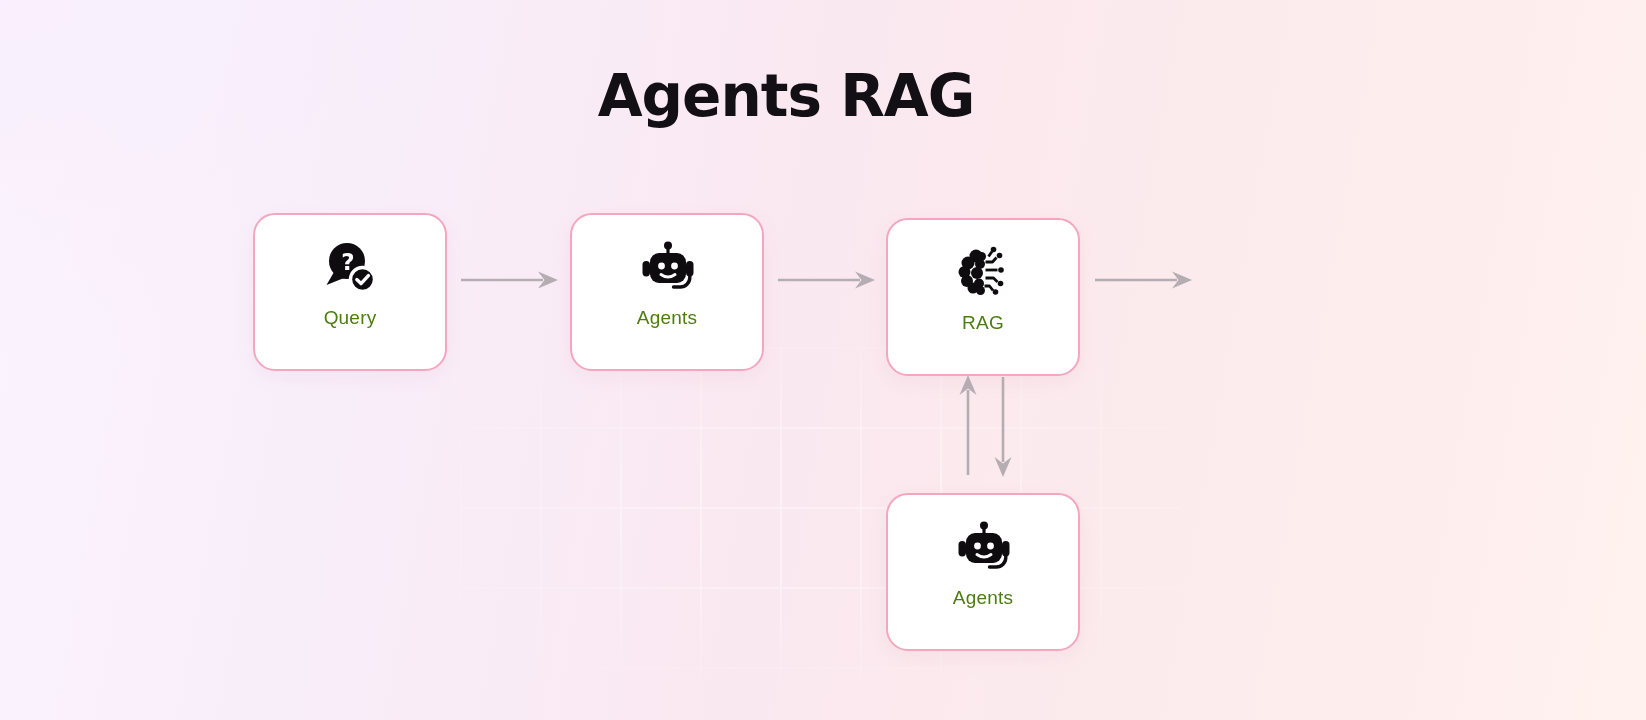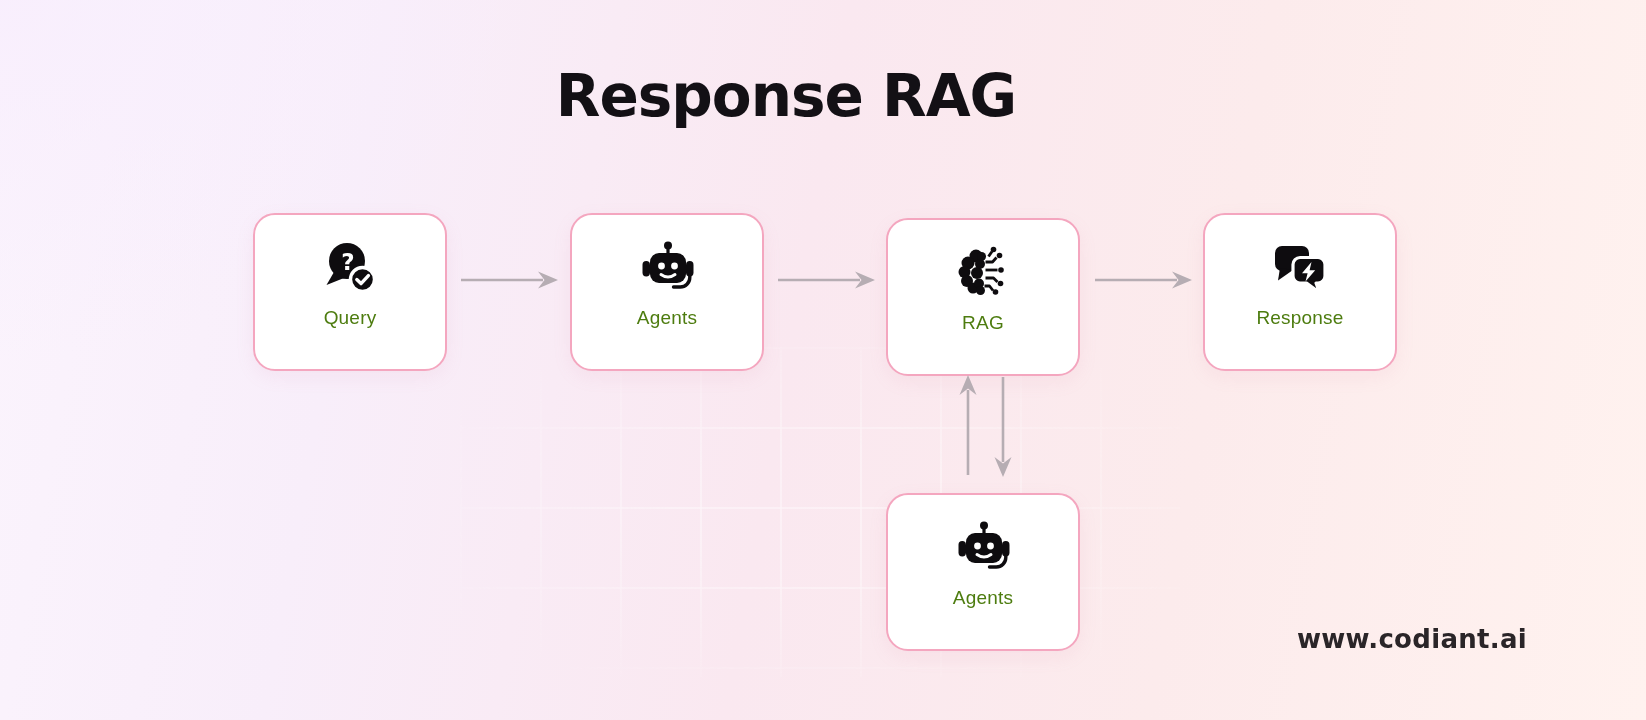--- a/index.html
+++ b/index.html
@@ -91,21 +91,21 @@
     z-index: 2;
   }
 </style>
 </head>
 <body>
 
 <div class="stage">
 
   <div class="grid-overlay"></div>
 
-  <h1 class="title">Response RAG</h1>
+  <h1 class="title">Agents RAG</h1>
 
   <div class="node node-query">
     <span class="icon">
       <svg viewBox="0 0 64 64" width="64" height="64">
         <g fill="#0e0c0f">
           <circle cx="29" cy="24" r="18"></circle>
           <path d="M16 35 L8.5 48 L26 41 Z"></path>
         </g>
         <text x="30" y="32.5" text-anchor="middle" font-family="DejaVu Sans, sans-serif" font-size="23" font-weight="bold" fill="#ffffff">?</text>
         <circle cx="44.5" cy="42.5" r="12" fill="#0e0c0f" stroke="#ffffff" stroke-width="3.4"></circle>
@@ -161,35 +161,20 @@
           <circle cx="48.5" cy="13.5" r="2.8"></circle>
           <circle cx="50" cy="28" r="2.8"></circle>
           <circle cx="49.5" cy="41.5" r="2.8"></circle>
           <circle cx="44.5" cy="50" r="2.8"></circle>
         </g>
       </svg>
     </span>
     <span class="label">RAG</span>
   </div>
 
-  <div class="node node-response">
-    <span class="icon">
-      <svg viewBox="0 0 64 64" width="64" height="64">
-        <g fill="#0e0c0f">
-          <rect x="7" y="9" width="34" height="25" rx="7"></rect>
-          <path d="M12 31 L10 43.5 L25 33 Z"></path>
-        </g>
-        <g fill="#0e0c0f" stroke="#ffffff" stroke-width="3.2" stroke-linejoin="round">
-          <path d="M32 20.5 h18 a7 7 0 0 1 7 7 v11.5 a7 7 0 0 1 -7 7 h-2 l3.5 9.5 -13 -9.5 h-6.5 a7 7 0 0 1 -7 -7 v-11.5 a7 7 0 0 1 7 -7 z"></path>
-        </g>
-        <path d="M43.5 25 L34 36.2 h5.6 l-2.1 8.3 L47.2 33.2 h-5.6 Z" fill="#ffffff"></path>
-      </svg>
-    </span>
-    <span class="label">Response</span>
-  </div>
 
   <div class="node node-agents-loop">
     <span class="icon">
       <svg viewBox="0 0 64 64" width="64" height="64">
         <g fill="#0e0c0f">
           <circle cx="33" cy="8.5" r="4"></circle>
           <rect x="31.4" y="10" width="3.2" height="8"></rect>
           <rect x="15" y="16" width="36" height="30" rx="9"></rect>
           <rect x="7.5" y="24" width="7.5" height="15.5" rx="3.7"></rect>
           <rect x="51" y="24" width="7.5" height="15.5" rx="3.7"></rect>
@@ -218,15 +203,14 @@
 
   <svg class="arrow arrow-up" width="24" height="104" viewBox="0 0 24 104">
     <line x1="12" y1="101" x2="12" y2="16" stroke="#b6adb3" stroke-width="2.6"></line>
     <path d="M12 1 L3.5 21 L12 14.5 L20.5 21 Z" fill="#b6adb3"></path>
   </svg>
   <svg class="arrow arrow-down" width="24" height="104" viewBox="0 0 24 104">
     <line x1="12" y1="3" x2="12" y2="88" stroke="#b6adb3" stroke-width="2.6"></line>
     <path d="M12 103 L3.5 83 L12 89.5 L20.5 83 Z" fill="#b6adb3"></path>
   </svg>
 
-  <div class="watermark">www.codiant.ai</div>
 
 </div>
 
 </body></html>

